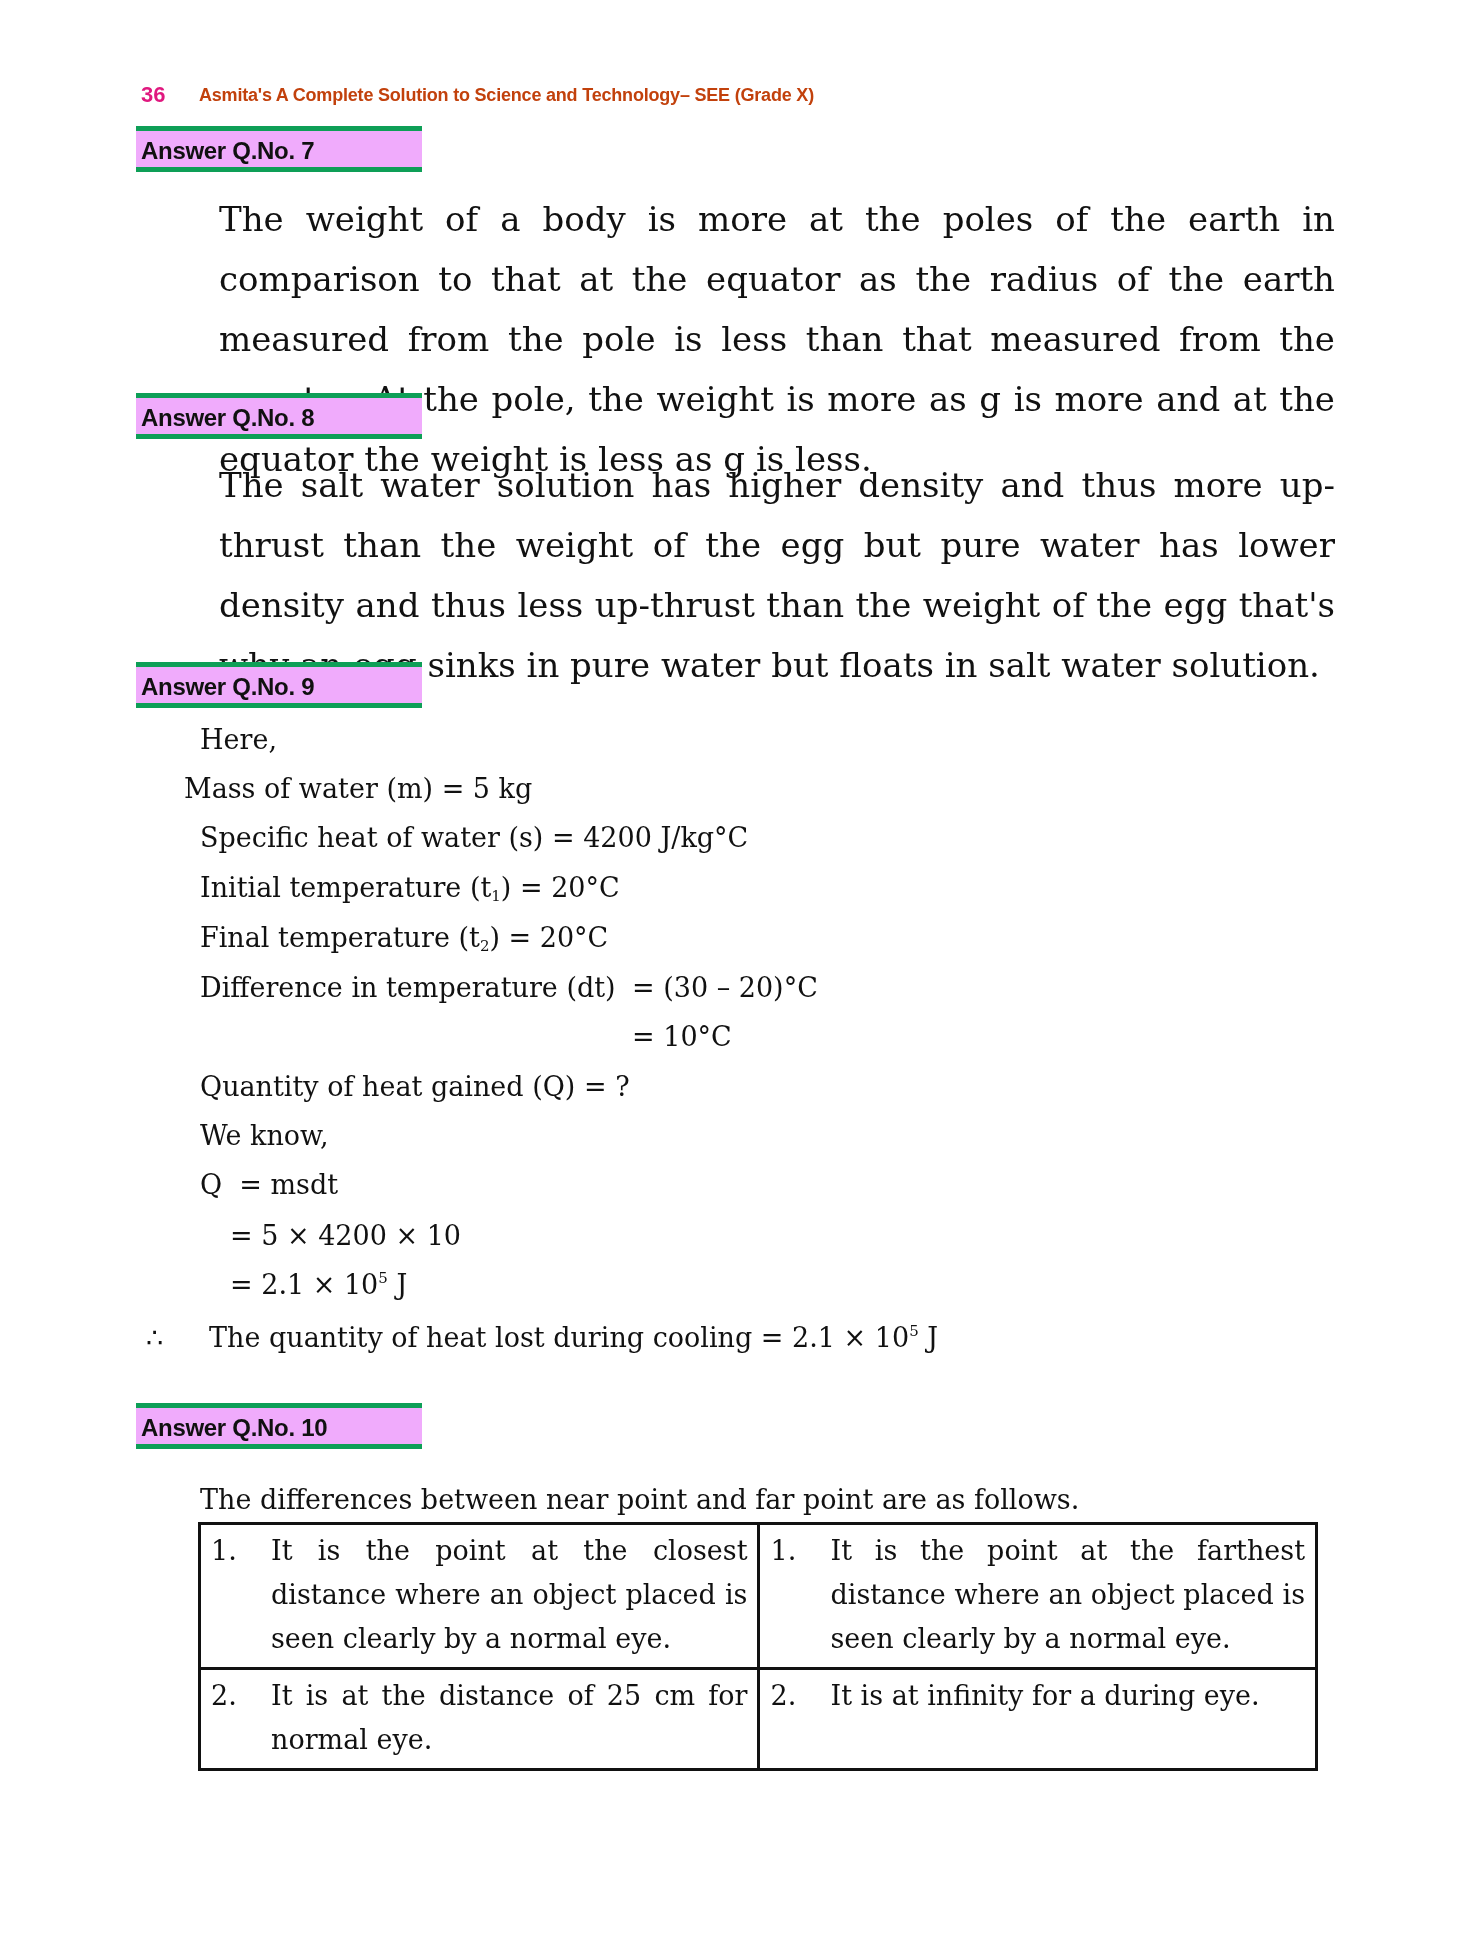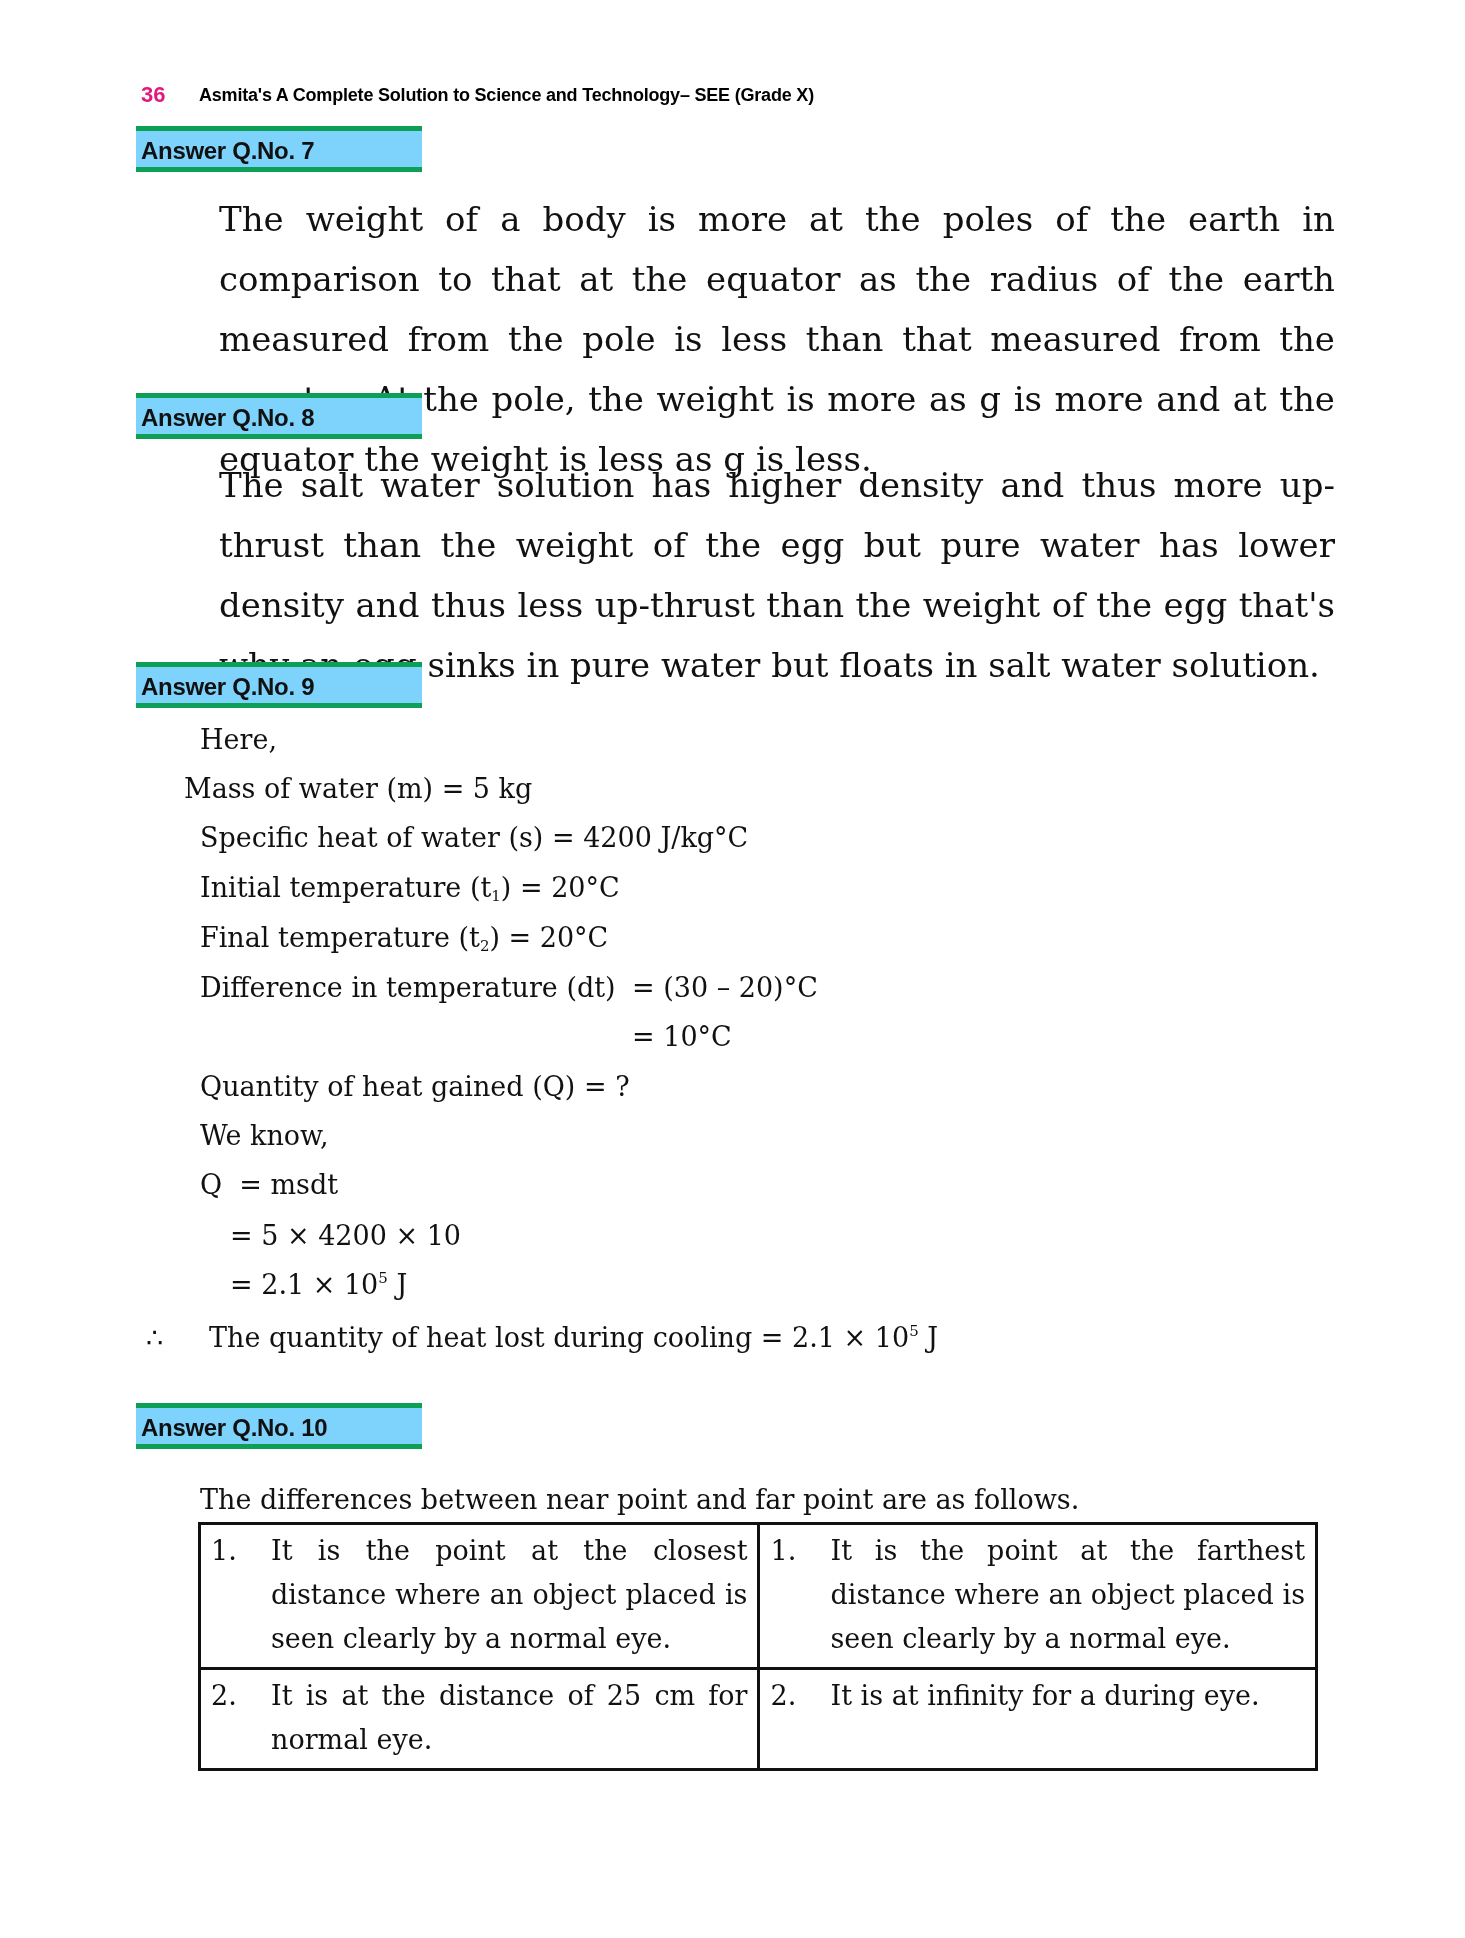--- a/index.html
+++ b/index.html
@@ -2,22 +2,22 @@
 <html><head>
 <meta charset="utf-8">
 <style>
   html, body { margin:0; padding:0; background:#ffffff; }
   body { width:1465px; height:1938px; position:relative; overflow:hidden;
          font-family:"DejaVu Serif","Liberation Serif",serif; color:#111; }
   .abs { position:absolute; white-space:nowrap; }
   .hdr-num { left:141px; top:82px; font-family:"Liberation Sans",sans-serif; font-weight:bold;
              font-size:22px; color:#e0187f; }
   .hdr-title { left:199px; top:85px; font-family:"Liberation Sans",sans-serif; font-weight:bold;
-               font-size:18px; color:#000000; letter-spacing:-0.2px; }
-  .ans { position:absolute; left:136px; width:286px; height:46px; background:#7dd3fc;
+               font-size:18px; color:#c2410c; letter-spacing:-0.2px; }
+  .ans { position:absolute; left:136px; width:286px; height:46px; background:#f0abfc;
          border-top:5px solid #0e9f57; border-bottom:5px solid #0e9f57; box-sizing:border-box; }
   .ans span { position:absolute; left:5px; top:6px; font-family:"Liberation Sans",sans-serif;
               font-weight:bold; font-size:24px; color:#111; letter-spacing:-0.3px; }
   .para { position:absolute; left:200px; width:1116px; font-size:34px; line-height:60px;
           text-align:justify; text-align-last:left;margin-left:19px; }
   .line { position:absolute; font-size:27px; line-height:32px; white-space:nowrap; }
   sub { font-size:15px; vertical-align:-4px; }
   sup { font-size:15px; vertical-align:11px; line-height:0; }
   table.cmp { position:absolute; left:198px; top:1522px; width:1120px; border-collapse:collapse;
               font-size:27px; }

